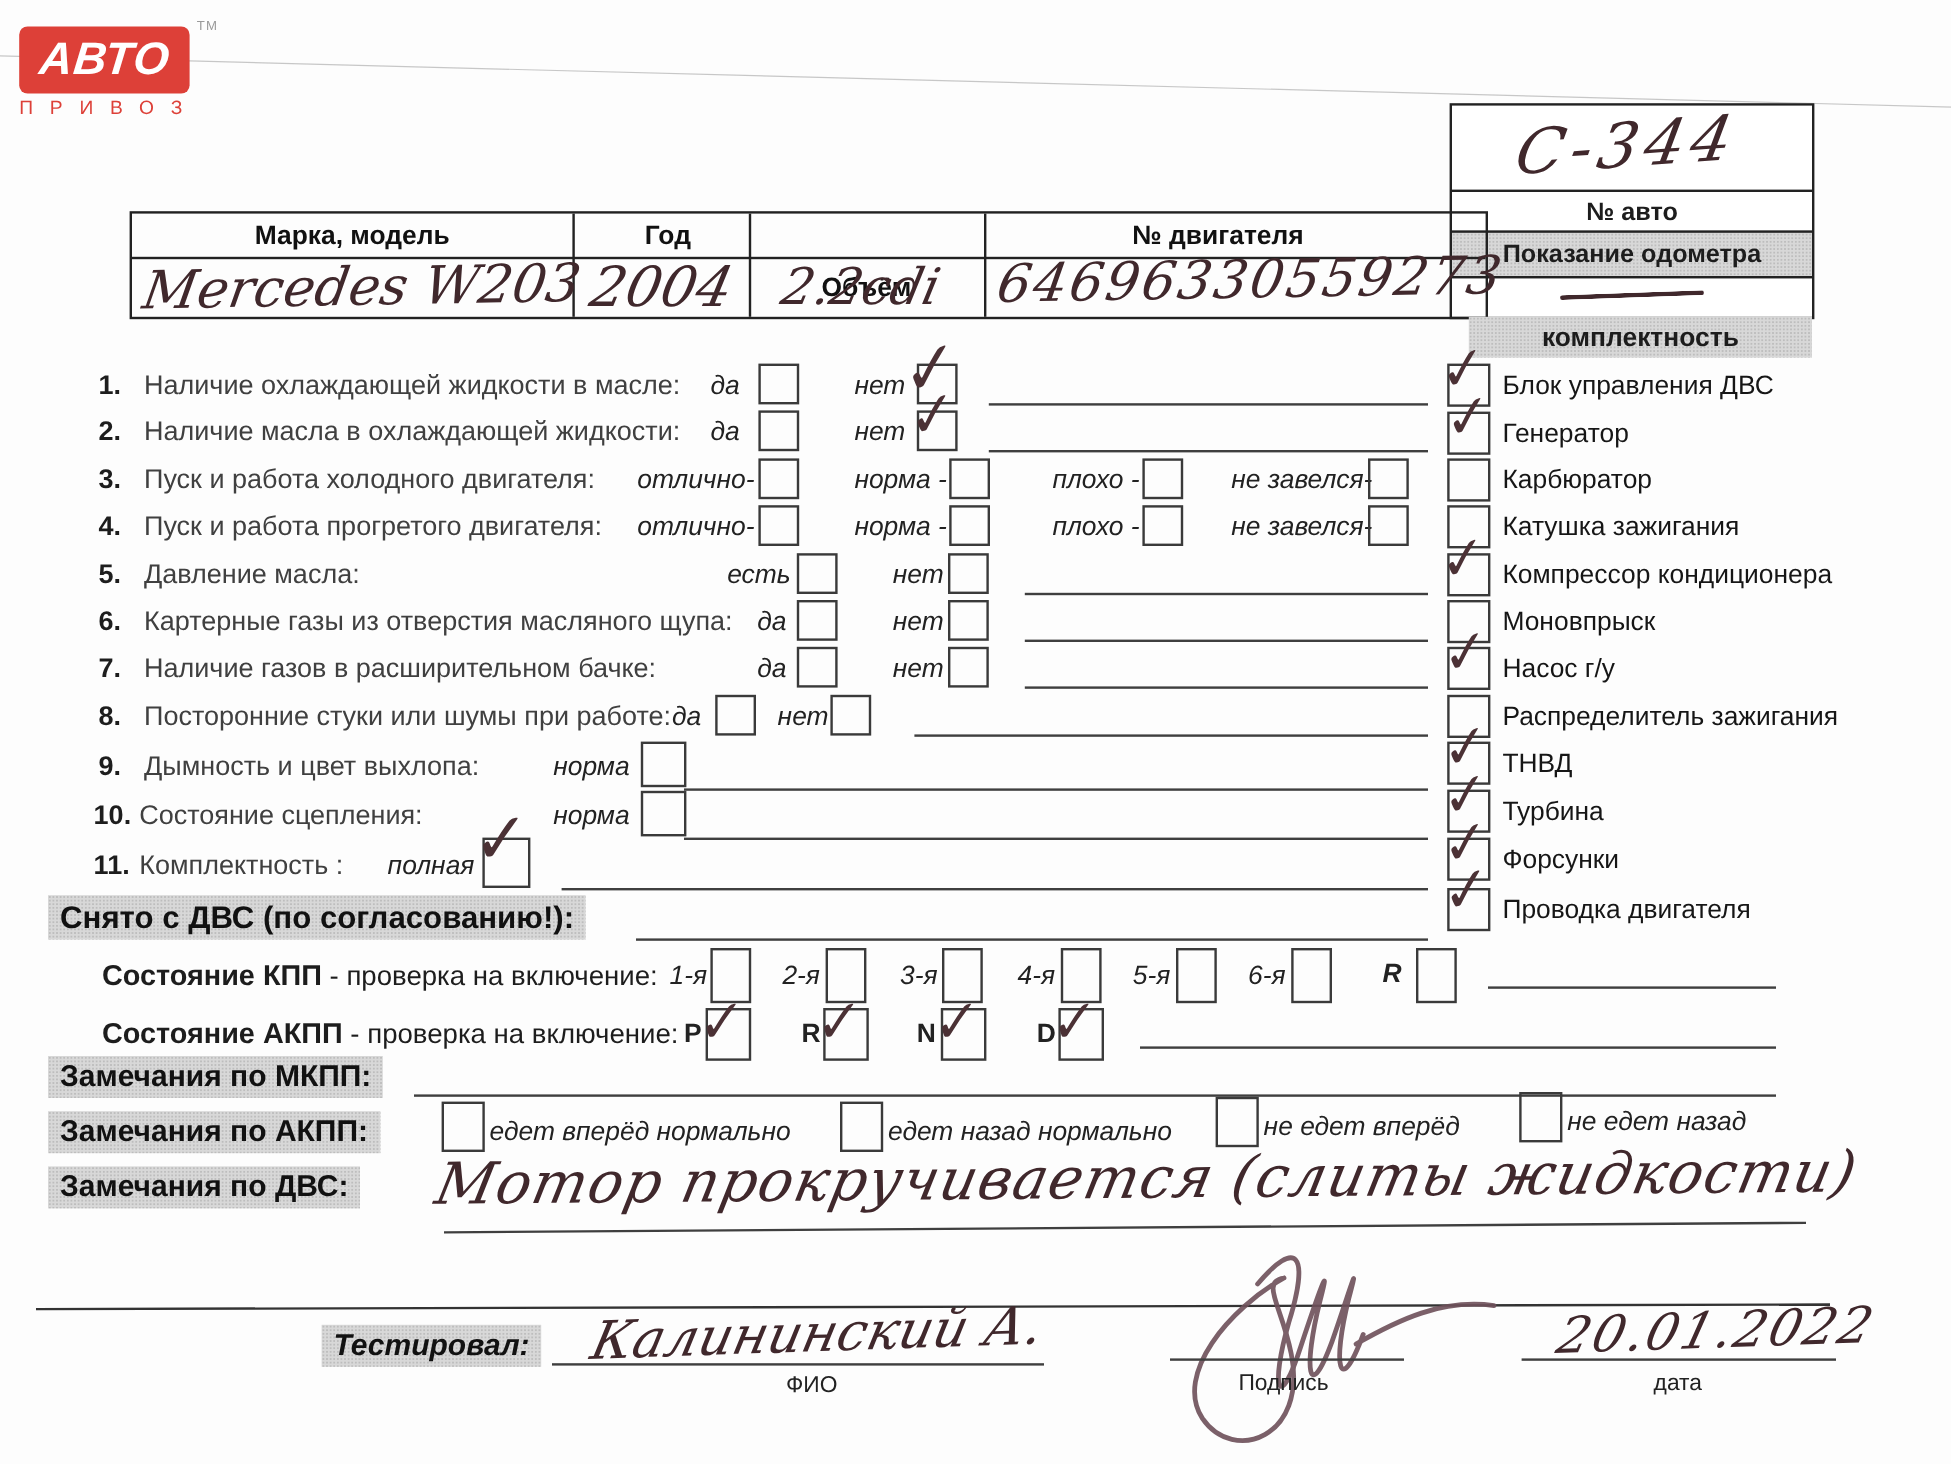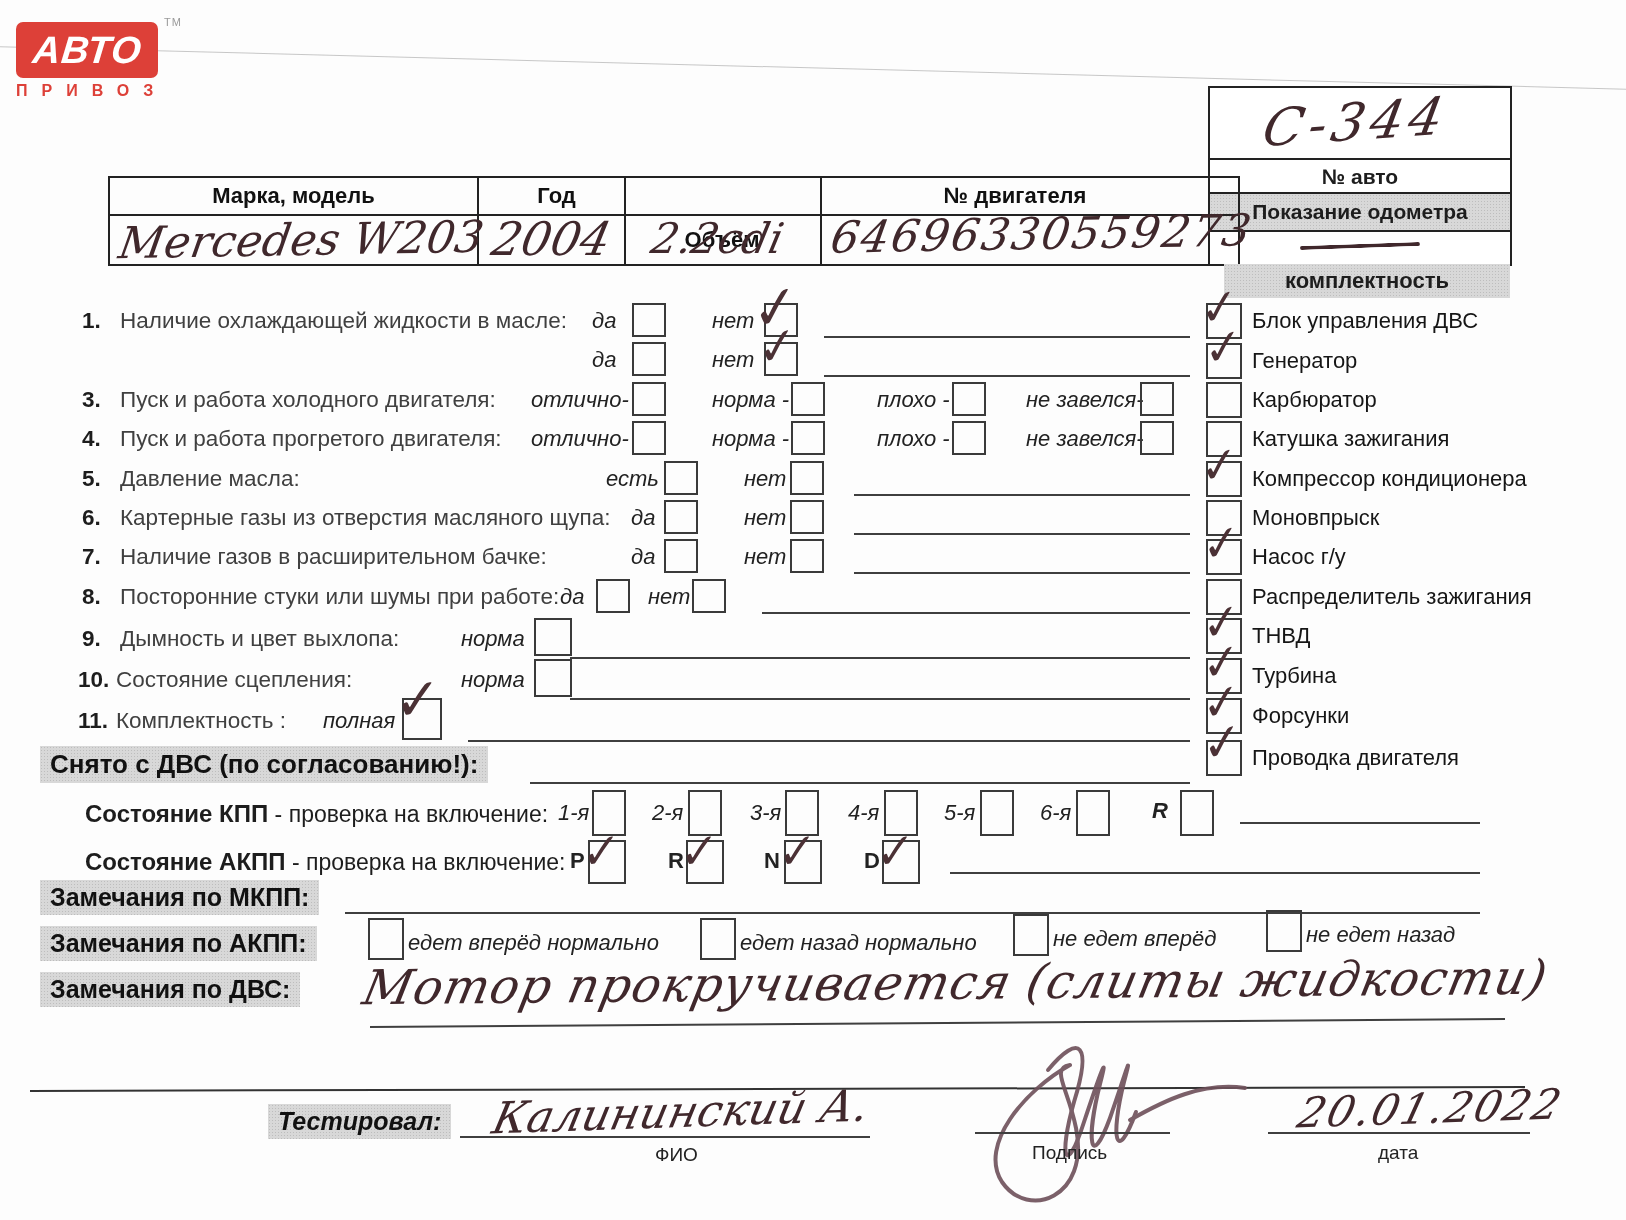--- a/index.html
+++ b/index.html
@@ -27,21 +27,21 @@
 
 <div class="page">
 
   <div class="abs" style="left:-5px;top:46px;width:1660px;border-top:1.5px solid #9a9a9a;opacity:.55;transform:rotate(1.5deg);transform-origin:left top;"></div>
 
   <div class="abs" style="left:16px;top:10px;width:190px;height:90px;">
     <div class="abs" style="left:0;top:12px;width:142px;height:56px;background:#dd4038;border-radius:7px;display:flex;align-items:center;justify-content:center;">
       <span style="color:#fff;font-weight:bold;font-style:italic;font-size:38px;letter-spacing:1px;transform:skewX(-6deg);">АВТО</span>
     </div>
     <span style="position:absolute;left:148px;top:6px;font-size:11px;color:#9a9a9a;letter-spacing:1px;">TM</span>
-    <div style="position:absolute;left:0;top:72px;width:142px;display:flex;justify-content:space-between;color:#dd4038;font-weight:bold;font-size:16px;">
+    <div style="position:absolute;left:0;top:72px;width:142px;display:flex;justify-content:space-between;color:#dd4038;font-weight:normal;font-size:16px;">
       <span style="letter-spacing:14px;">ПРИВОЗ</span>
     </div>
   </div>
 
 
   <div class="abs" style="left:1208px;top:86px;width:300px;height:176px;border:2.5px solid #222;background:#fff;">
     <div class="abs" style="left:0;top:0;width:100%;height:70px;">
       <span class="hw" style="left:55px;top:8px;font-size:52px;transform:skewX(-14deg) rotate(-4deg);letter-spacing:5px;">С-344</span>
     </div>
     <div class="abs shade" style="left:0;top:104px;width:100%;height:36px;border-top:2.5px solid #222;border-bottom:2.5px solid #222;display:flex;align-items:center;justify-content:center;">
@@ -73,20 +73,23 @@
   <div class="abs" style="left:82px;top:308px;">
     <span class="item-num">1.</span><span class="item-text">Наличие охлаждающей жидкости в масле:</span>
   </div>
   <span class="opt" style="left:592px;top:308px;">да</span>
   <div class="cb" style="left:632px;top:303px;"></div>
   <span class="opt" style="left:712px;top:308px;">нет</span>
   <div class="cb" style="left:764px;top:303px;"></div>
   <span class="chk" style="left:752px;top:280px;font-size:56px;">✓</span>
   <div class="line" style="left:824px;top:336px;width:366px;"></div>
 
+  <div class="abs" style="left:82px;top:347px;">
+    <span class="item-num">2.</span><span class="item-text">Наличие масла в охлаждающей жидкости:</span>
+  </div>
   <span class="opt" style="left:592px;top:347px;">да</span>
   <div class="cb" style="left:632px;top:342px;"></div>
   <span class="opt" style="left:712px;top:347px;">нет</span>
   <div class="cb" style="left:764px;top:342px;"></div>
   <span class="chk" style="left:757px;top:322px;font-size:48px;">✓</span>
   <div class="line" style="left:824px;top:375px;width:366px;"></div>
 
   <div class="abs" style="left:82px;top:387px;">
     <span class="item-num">3.</span><span class="item-text">Пуск и работа холодного двигателя:</span>
   </div>

